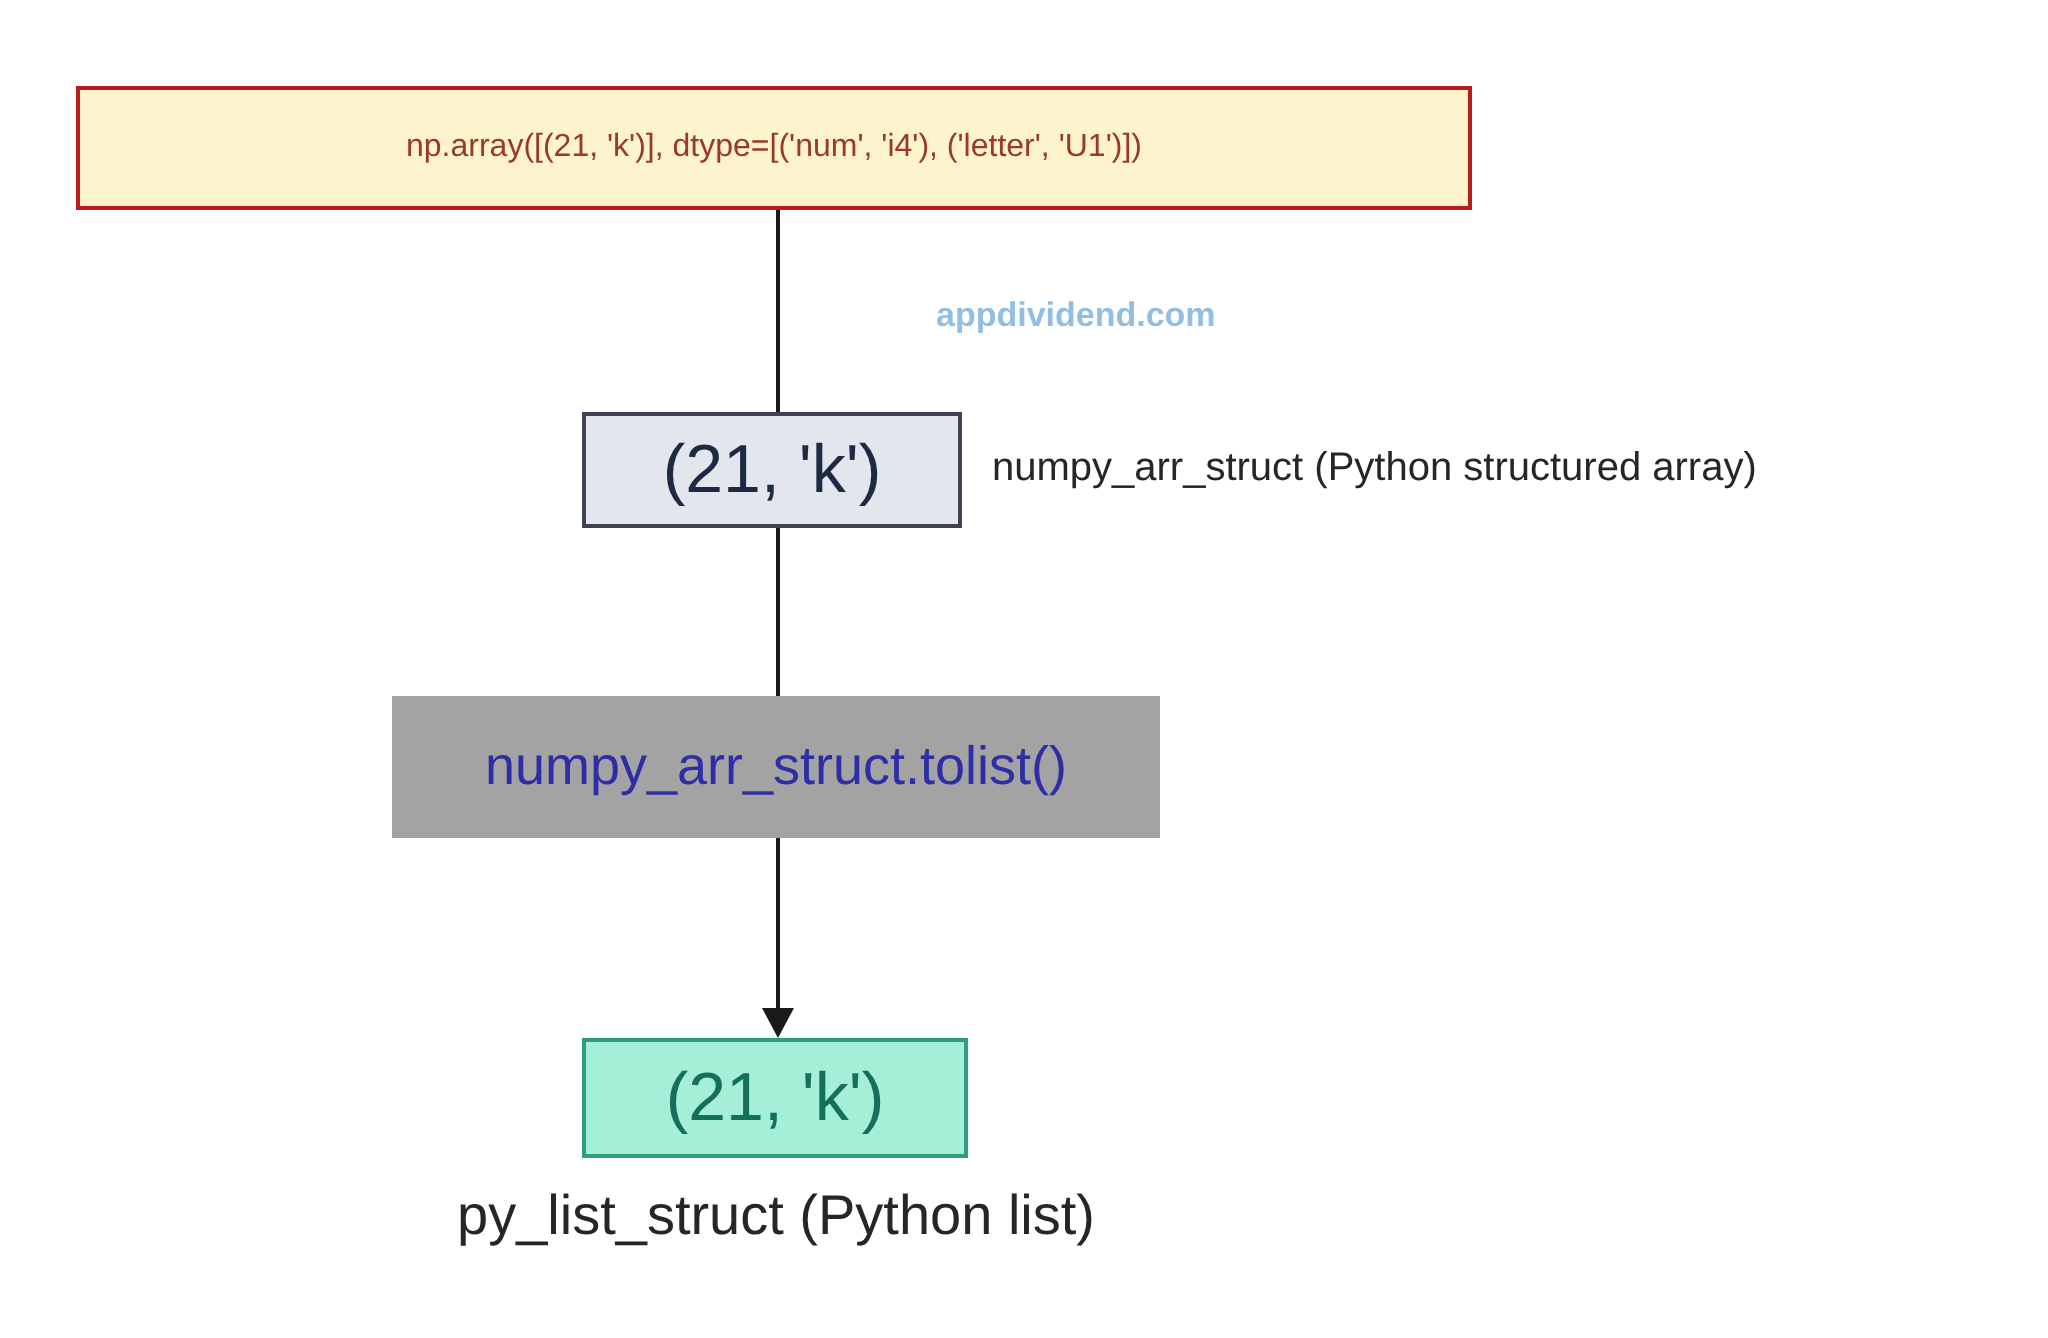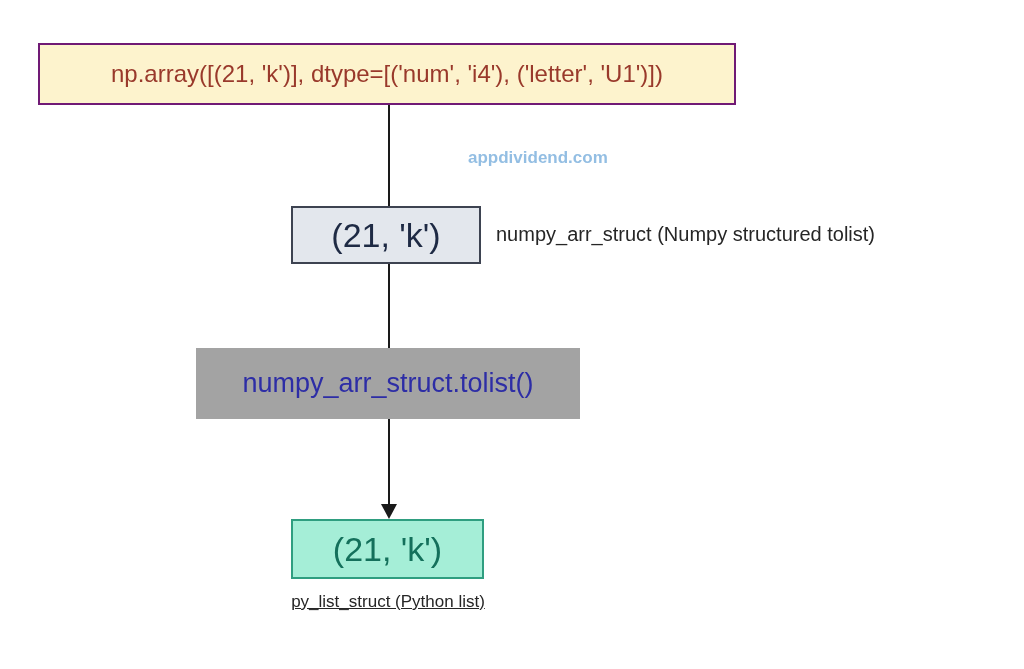--- a/index.html
+++ b/index.html
@@ -19,23 +19,23 @@
     display: flex;
     align-items: center;
     justify-content: center;
     text-align: center;
     white-space: nowrap;
   }
 
   .source-box {
     left: 38px; top: 43px; width: 698px; height: 62px;
     background: #fdf3cd;
-    border: 2px solid #701a75;
+    border: 2px solid #b91c1c;
     color: #99392b;
-    font-size: 24px;
+    font-size: 16px;
   }
 
   .numpy-box {
     left: 291px; top: 206px; width: 190px; height: 58px;
     background: #e3e7ed;
     border: 2px solid #3d4351;
     color: #1e2a44;
     font-size: 34px;
   }
 
@@ -86,44 +86,43 @@
     left: 496px; top: 223px;
     font-size: 20px;
     color: #262626;
     white-space: nowrap;
   }
 
   .bottom-label {
     position: absolute;
     left: 388px; top: 592px;
     transform: translateX(-50%);
-    font-size: 17px;
+    font-size: 28px;
     color: #262626;
     white-space: nowrap;
-    text-decoration: underline;
   }
 </style>
 </head>
 <body>
 
 <div class="canvas">
 
   <div class="box source-box">
     <span>np.array([(21, 'k')], dtype=[('num', 'i4'), ('letter', 'U1')])</span>
   </div>
 
   <div class="vline vline-1"></div>
 
   <div class="watermark">appdividend.com</div>
 
   <div class="box numpy-box">
     <span>(21, 'k')</span>
   </div>
 
-  <div class="side-label">numpy_arr_struct (Numpy structured tolist)</div>
+  <div class="side-label">numpy_arr_struct (Python structured array)</div>
 
   <div class="vline vline-2"></div>
 
   <div class="box method-box">
     <span>numpy_arr_struct.tolist()</span>
   </div>
 
   <div class="vline vline-3"></div>
   <div class="arrowhead"></div>
 

